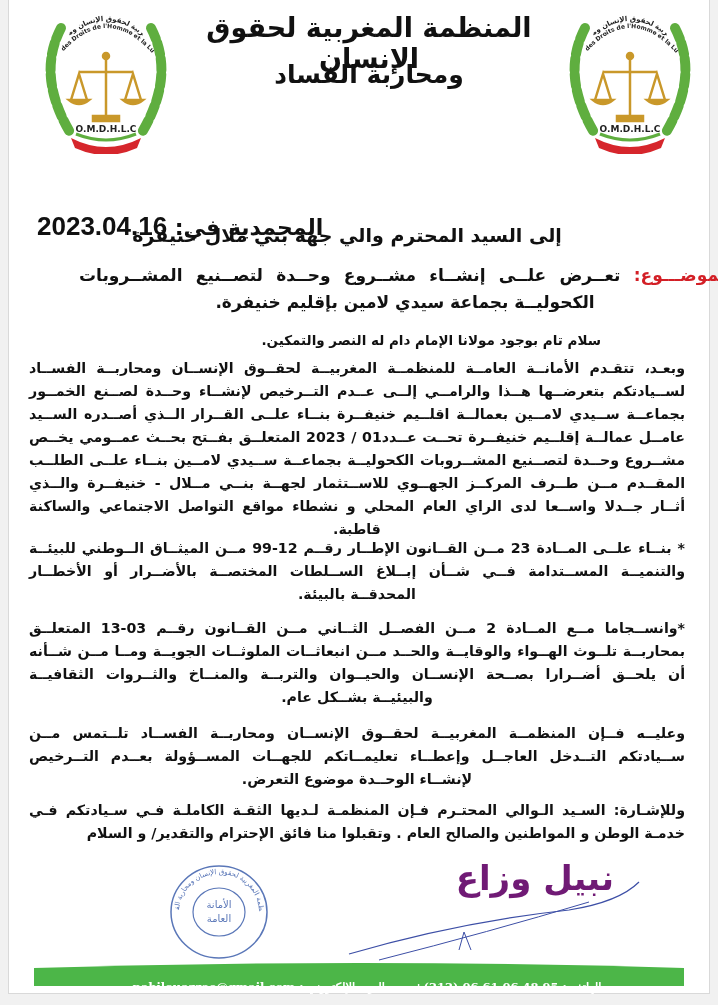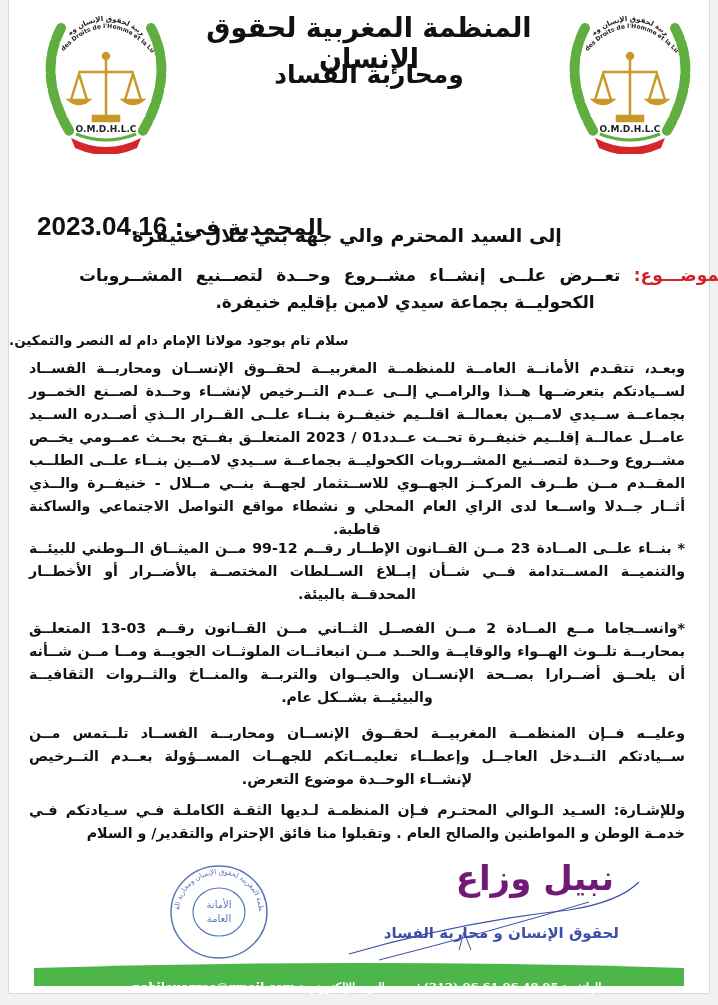--- a/index.html
+++ b/index.html
@@ -37,21 +37,21 @@
       font-size: 19px; font-weight: bold;
     }
     .subject {
       position: absolute; left: 22px; width: 652px; top: 262px;
       font-size: 17px; font-weight: bold; line-height: 27px; text-align: justify;
       text-align-last: center;
       margin-left: 48px;
     }
     .subject .label { color: #d31f26; }
     .greeting {
-      position: absolute; left: 0; width: 592px; top: 332px; text-align: left;
+      position: absolute; left: 0; width: 592px; top: 332px; text-align: right;
       font-size: 13.5px; font-weight: bold;
     }
     .para {
       position: absolute; left: 20px; width: 656px;
       font-size: 14.2px; font-weight: bold; line-height: 23px; text-align: justify;
       text-align-last: center;
     }
     .p1 { top: 357px; }
     .p2 { top: 537px; }
     .p3 { top: 617px; }
@@ -170,21 +170,20 @@
     <text x="52" y="60" text-anchor="middle" font-family="DejaVu Sans, sans-serif" font-size="10" fill="#5a77b8">العامة</text>
   </svg>
 
   <div class="signature">
     <svg class="sig-scrawl" viewBox="0 0 310 100">
       <path d="M10 92 Q120 60 230 48 Q280 40 300 20" fill="none" stroke="#3d4fa6" stroke-width="1.2"></path>
       <path d="M40 98 Q150 70 250 40" fill="none" stroke="#3d4fa6" stroke-width="1"></path>
       <path d="M120 88 L125 70 L132 88" fill="none" stroke="#3d4fa6" stroke-width="1"></path>
     </svg>
     <div class="sig-name rtl">نبيل وزاع</div>
-    <div class="sig-title sig-t2 rtl">لحقوق الإنسان و محاربة الفساد</div>
   </div>
 
   <svg class="footer-bar" viewBox="0 0 650 24" preserveAspectRatio="none">
     <path d="M0 6 Q325 -4 650 6 L650 24 L0 24 Z" fill="#4cb648"></path>
   </svg>
   <div class="footer-text">
     <span class="rtl">الهاتف : 95 48 06 61 06 (212)+   -   البريد الإلكتروني : nabilouazzae@gmail.com</span>
   </div>
 
 </div>

